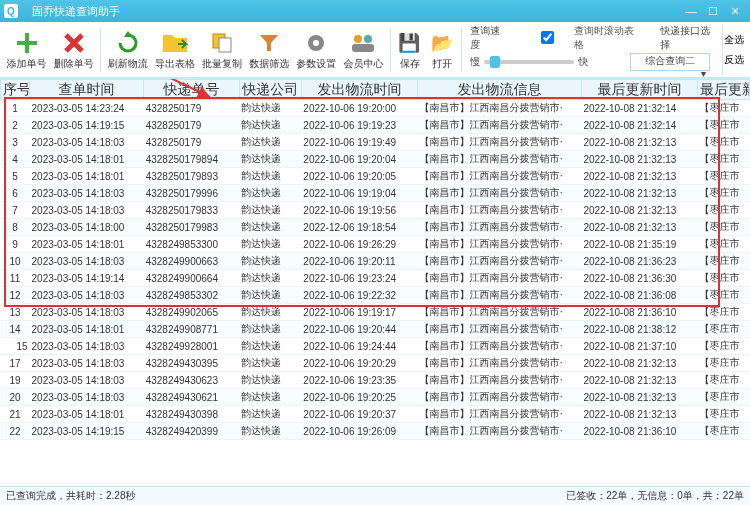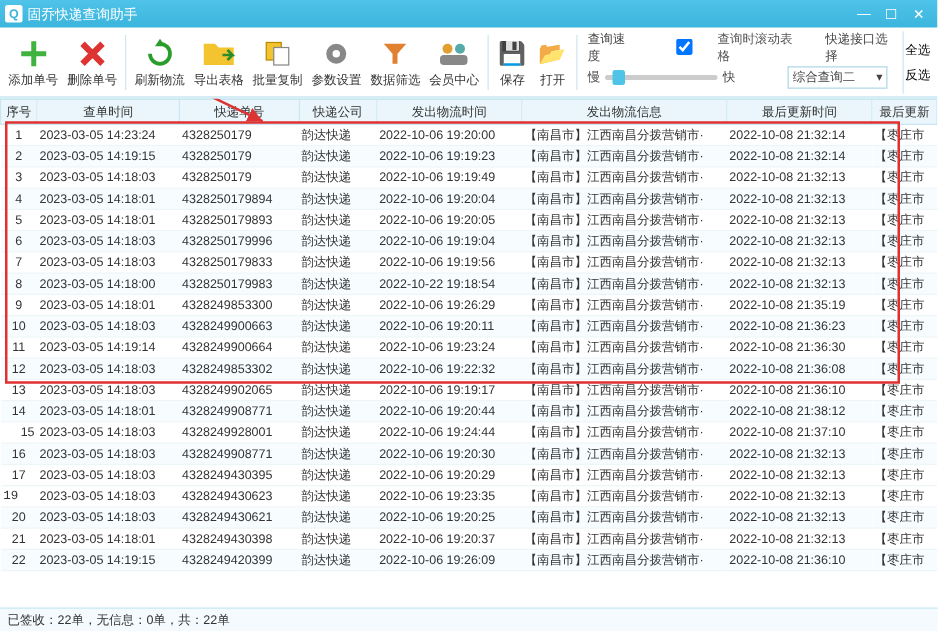--- a/index.html
+++ b/index.html
@@ -1,34 +1,34 @@
 <!DOCTYPE html>
 <html><head>
 <meta charset="utf-8">
 <style>
 * { margin: 0; padding: 0; box-sizing: border-box; font-family: "Microsoft YaHei", SimSun, sans-serif; }
 body { background: #fff; width: 750px; height: 505px; overflow: hidden; font-size: 11px; }
 .titlebar { height: 22px; background: linear-gradient(#4fc3e8,#3bb5dd); display: flex; align-items: center; padding: 0 4px; color: #fff; }
 .titlebar .icon { width: 14px; height: 14px; background: #fff; border-radius: 2px; margin-right: 4px; display:flex;align-items:center;justify-content:center;color:#3bb5dd;font-size:10px;font-weight:bold;}
-.titlebar .title { flex: 1; font-size: 11px; }
+.titlebar .title { flex: 1; font-size: 11px; margin-left: 10px; }
 .titlebar .winbtn { width: 22px; height: 18px; display:flex;align-items:center;justify-content:center;color:#fff;font-size:11px;}
 .toolbar { height: 56px; border-bottom: 1px solid #c9e7f2; display: flex; align-items: center; padding: 2px 4px; gap:2px; }
 .tbtn { display:flex; flex-direction:column; align-items:center; justify-content:center; width:48px; height:50px; font-size:10px; color:#333; cursor:pointer; }
 .tbtn .ticon { width:28px; height:28px; display:flex;align-items:center;justify-content:center; }
 .tbtn-sm { width:32px; }
 .tool-sep { width:1px; height:44px; background:#d0e6ef; margin:0 2px; }
 .tool-right { display:flex; flex-direction:column; gap:2px; padding:2px 4px; font-size:10px; color:#444; }
 .tool-right .row { display:flex; align-items:center; gap:4px; height:22px; }
 .slider { width:90px; height:4px; background:#ccc; position:relative; border-radius:2px; }
 .slider .thumb { position:absolute; left:6px; top:-4px; width:10px; height:12px; background:#4fc3e8; border-radius:2px; }
-.combo { border:1px solid #b0d8e6; height:18px; width:80px; display:flex;align-items:center;padding:0 3px;font-size:10px;background:#fff; }
+.combo { border:1px solid #b0d8e6; height:18px; width:80px; display:flex;align-items:center;padding:0 3px;font-size:10px;background:#fff;flex-direction:column; }
 .chklabel { display:flex;align-items:center;gap:20px;font-size:10px;color:#555; }
 .table-wrap { position:relative; height: 408px; overflow:hidden; border-top:1px solid #c9e7f2; }
 .grid { width:100%; border-collapse:collapse; table-layout:fixed; }
-.grid th { background:#eaf6fb; border:1px solid #c9e7f2; font-weight:normal; font-size:10px; color:#333; height:20px; padding:0 2px; white-space:nowrap; overflow:hidden; }
+.grid th { background:#eaf6fb; border:1px solid #c9e7f2; font-weight:normal; font-size:14px; color:#333; height:20px; padding:0 2px; white-space:nowrap; overflow:hidden; }
 .grid td { border-bottom:1px solid #eef5f8; font-size:10px; color:#333; height:17px; padding:0 2px; white-space:nowrap; overflow:hidden; }
 .grid tbody tr.alt td { background:#f7fcfe; }
 .red-box { position:absolute; border:2px solid #e03030; pointer-events:none; }
 .arrow-svg { position:absolute; pointer-events:none; }
 .status { position:absolute; bottom:0; left:0; right:0; height:19px; border-top:1px solid #c9e7f2; display:flex; align-items:center; font-size:10px; color:#333; padding:0 6px; background:#f4fafd; justify-content:space-between; }
 .vbtn { display:flex;flex-direction:column;align-items:center;font-size:10px;gap:6px;border-left:1px solid #c9e7f2;height:50px;justify-content:center;width:26px; }
 .vbtn span{writing-mode:horizontal-tb;}
 </style>
 </head>
 <body>
@@ -83,33 +83,33 @@
         <svg width="24" height="24">
           <rect x="3" y="3" width="12" height="14" fill="#f4c430" stroke="#b88a00"></rect>
           <rect x="9" y="7" width="12" height="14" fill="#fff" stroke="#888"></rect>
         </svg>
       </span>
       <span>批量复制</span>
     </div>
   <div class="tbtn">
       <span class="ticon">
         <svg width="24" height="24">
+          <path d="M3 4 L21 4 L14 12 L14 20 L10 20 L10 12 Z" fill="#e08030"></path>
+        </svg>
+      </span>
+      <span>数据筛选</span>
+    </div>
+  <div class="tbtn">
+      <span class="ticon">
+        <svg width="24" height="24">
           <circle cx="12" cy="12" r="8" fill="#888"></circle>
           <circle cx="12" cy="12" r="3" fill="#fff"></circle>
         </svg>
       </span>
       <span>参数设置</span>
-    </div>
-  <div class="tbtn">
-      <span class="ticon">
-        <svg width="24" height="24">
-          <path d="M3 4 L21 4 L14 12 L14 20 L10 20 L10 12 Z" fill="#e08030"></path>
-        </svg>
-      </span>
-      <span>数据筛选</span>
     </div>
   <div class="tbtn">
       <span class="ticon">
         <svg width="26" height="22">
           <circle cx="8" cy="7" r="4" fill="#e0a030"></circle>
           <circle cx="18" cy="7" r="4" fill="#5aa"></circle>
           <rect x="2" y="12" width="22" height="8" rx="3" fill="#888"></rect>
         </svg>
       </span>
       <span>会员中心</span>
@@ -244,21 +244,21 @@
           <td>2022-10-06 19:19:56</td>
           <td>【南昌市】江西南昌分拨营销市·</td>
           <td>2022-10-08 21:32:13</td>
           <td>【枣庄市</td>
         </tr>
         <tr class="alt">
           <td style="text-align: center;">8</td>
           <td>2023-03-05 14:18:00</td>
           <td>4328250179983</td>
           <td>韵达快递</td>
-          <td>2022-10-22 19:18:54</td>
+          <td>2022-12-06 19:18:54</td>
           <td>【南昌市】江西南昌分拨营销市·</td>
           <td>2022-10-08 21:32:13</td>
           <td>【枣庄市</td>
         </tr>
         <tr>
           <td style="text-align: center;">9</td>
           <td>2023-03-05 14:18:01</td>
           <td>4328249853300</td>
           <td>韵达快递</td>
           <td>2022-10-06 19:26:29</td>
@@ -319,42 +319,32 @@
         <tr>
           <td style="text-align: center; padding-left: 16px;">15</td>
           <td>2023-03-05 14:18:03</td>
           <td>4328249928001</td>
           <td>韵达快递</td>
           <td>2022-10-06 19:24:44</td>
           <td>【南昌市】江西南昌分拨营销市·</td>
           <td>2022-10-08 21:37:10</td>
           <td>【枣庄市</td>
         </tr>
-        <tr class="alt">
-          <td style="text-align: center;">16</td>
-          <td>2023-03-05 14:18:03</td>
-          <td>4328249908771</td>
-          <td>韵达快递</td>
-          <td>2022-10-06 19:20:30</td>
-          <td>【南昌市】江西南昌分拨营销市·</td>
-          <td>2022-10-08 21:32:13</td>
-          <td>【枣庄市</td>
-        </tr>
         <tr>
           <td style="text-align: center;">17</td>
           <td>2023-03-05 14:18:03</td>
           <td>4328249430395</td>
           <td>韵达快递</td>
           <td>2022-10-06 19:20:29</td>
           <td>【南昌市】江西南昌分拨营销市·</td>
           <td>2022-10-08 21:32:13</td>
           <td>【枣庄市</td>
         </tr>
         <tr>
-          <td style=" font-family: Liberation Mono, monospace;">19</td>
+          <td style="text-align: center;">19</td>
           <td>2023-03-05 14:18:03</td>
           <td>4328249430623</td>
           <td>韵达快递</td>
           <td>2022-10-06 19:23:35</td>
           <td>【南昌市】江西南昌分拨营销市·</td>
           <td>2022-10-08 21:32:13</td>
           <td>【枣庄市</td>
         </tr>
         <tr class="alt">
           <td style="text-align: center;">20</td>
@@ -393,14 +383,15 @@
       <defs>
         <marker id="ah" markerWidth="8" markerHeight="8" refX="6" refY="3" orient="auto">
           <path d="M0 0 L6 3 L0 6 Z" fill="#d33"></path>
         </marker>
       </defs>
       <line x1="10" y1="10" x2="110" y2="58" stroke="#d33" stroke-width="2" marker-end="url(#ah)"></line>
     </svg>
 </div>
 
 <div class="status">
+  <span>已查询完成，共耗时：2.28秒</span>
   <span>已签收：22单，无信息：0单，共：22单</span>
 </div>
 
 </body></html>

